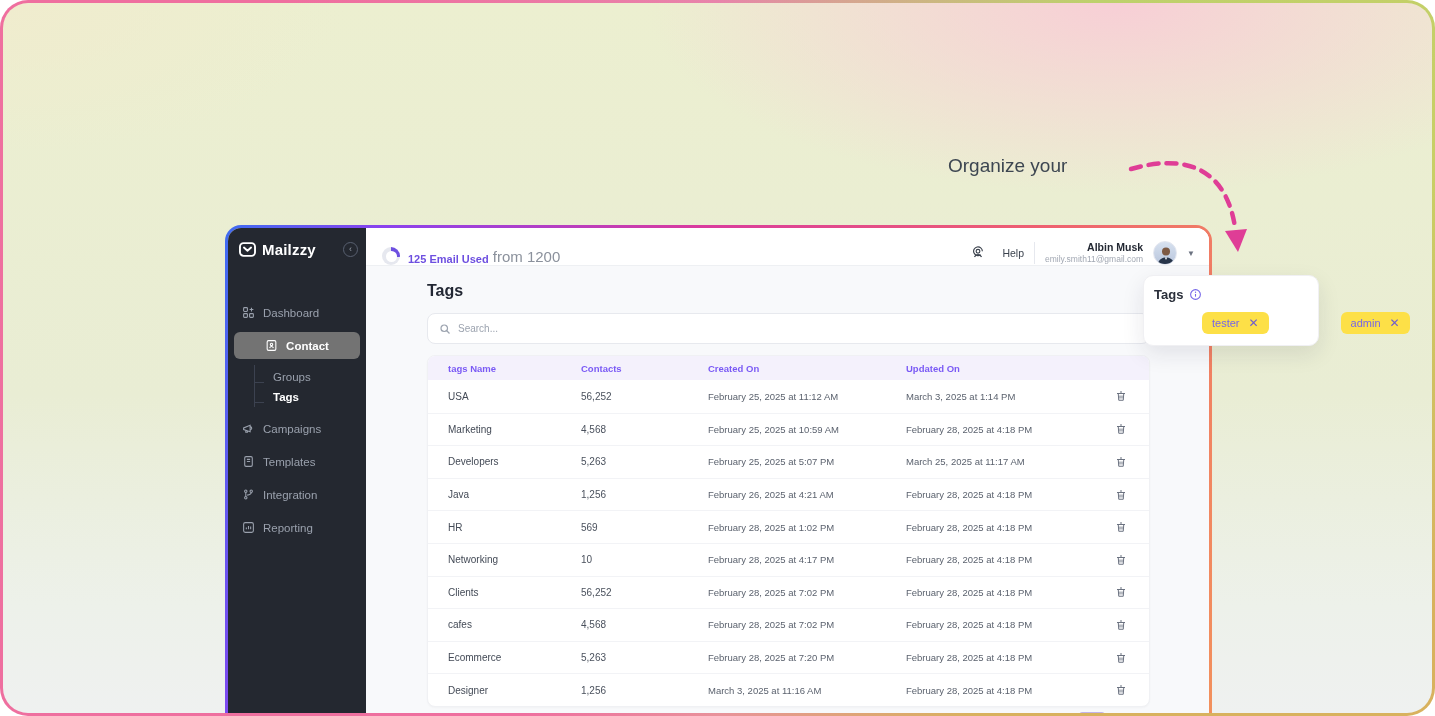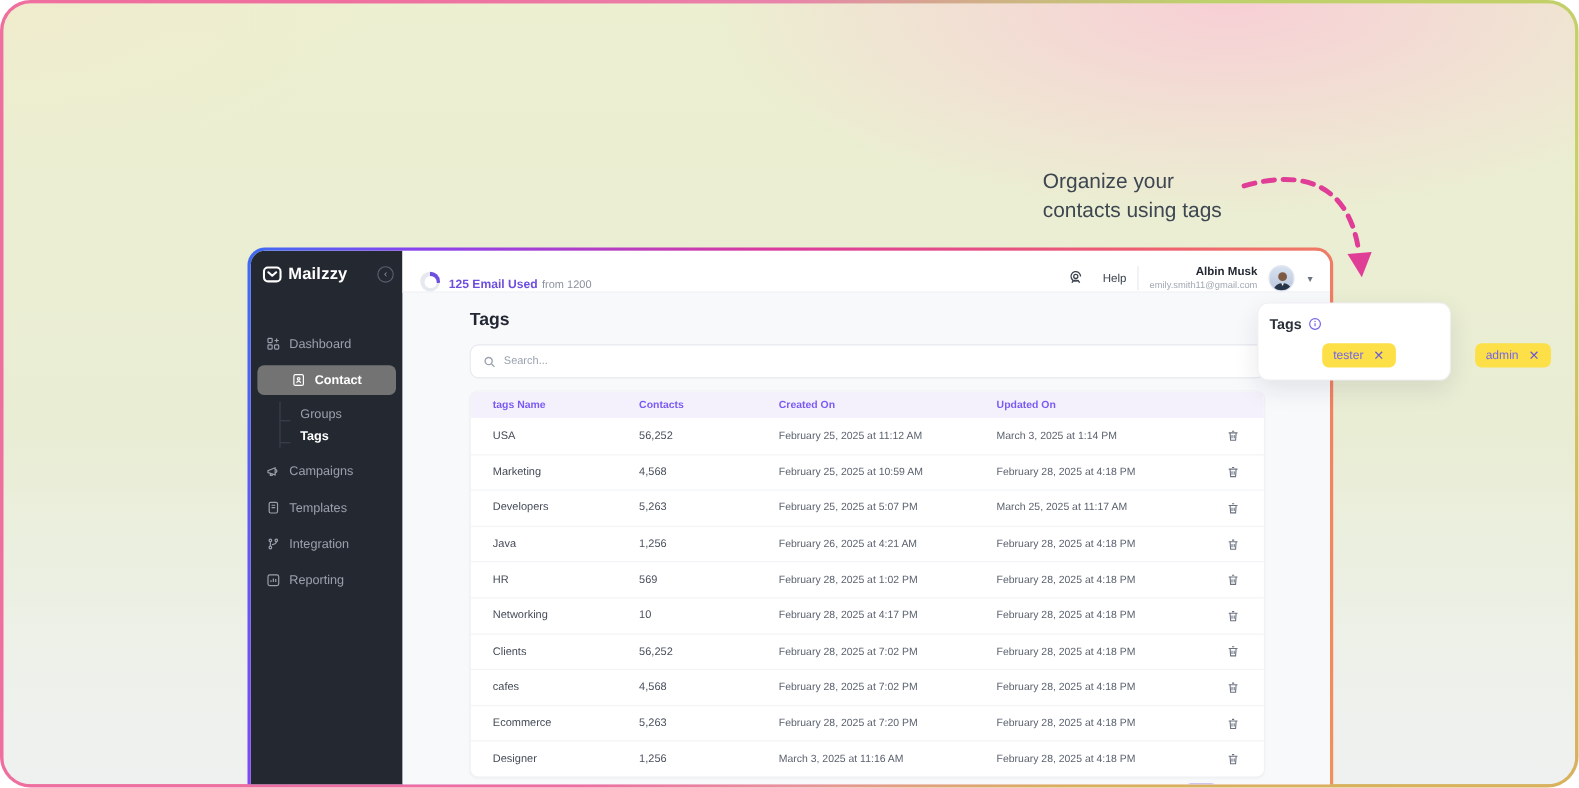--- a/index.html
+++ b/index.html
@@ -38,21 +38,21 @@
 
   
   .main { flex:1; display:flex; flex-direction:column; background:#f8f9fb; min-width:0; }
   .topbar { height:38px; flex:0 0 38px; background:#fff; border-bottom:1px solid #eef0f3;
     display:flex; align-items:flex-end; padding:0 14px 0 16px; }
   .ring { width:18px; height:18px; border-radius:50%;
     background:conic-gradient(#6d4fe0 0 100deg, #e6e8ef 100deg 360deg);
     display:grid; place-items:center; margin-right:8px; }
   .ring::after { content:''; width:11px; height:11px; border-radius:50%; background:#fff; }
   .usage-value { color:#6d4fe0; font-weight:bold; font-size:11px; }
-  .usage-suffix { color:#8b919c; font-size:10px; margin-left:4px; }
+  .usage-suffix { color:#8b919c; font-size:15px; margin-left:4px; }
   .topbar-right { margin-left:auto; display:flex; align-items:center; gap:10px; }
   .help { display:flex; align-items:center; gap:17px; color:#3c434e; font-size:10.5px; cursor:pointer; }
   .v-divider { width:1px; height:22px; background:#e6e8ee; }
   .user-meta { text-align:right; line-height:1.25; }
   .user-name { font-weight:bold; font-size:10.5px; color:#232833; }
   .user-email { font-size:8.5px; color:#a2a8b3; }
   .avatar { width:24px; height:24px; border-radius:50%; background:linear-gradient(180deg,#d7e1ef,#b9c6dd);
     border:1px solid #e3e6ef; display:grid; place-items:center; overflow:hidden; cursor:pointer; }
   .caret { color:#6b7280; font-size:8px; cursor:pointer; }
 
@@ -97,21 +97,20 @@
     border-radius:4px; background:#c2b3ea; z-index:3; }
 </style>
 </head>
 <body>
 
 <div class="frame">
   <div class="frame-inner">
 
     <div class="annotation">
       <div>Organize your</div>
-      <div>contacts using tags</div>
     </div>
 
     <svg class="arrow-svg" width="132" height="112" viewBox="0 0 132 112">
       <path d="M 10 14 C 58 0, 104 8, 114 72" fill="none" stroke="#df3d96" stroke-width="4.5" stroke-linecap="round" stroke-dasharray="10 8"></path>
       <polygon points="104,76 126,74 117,97" fill="#df3d96"></polygon>
     </svg>
 
     <div class="window-wrap">
       <div class="window">
 

